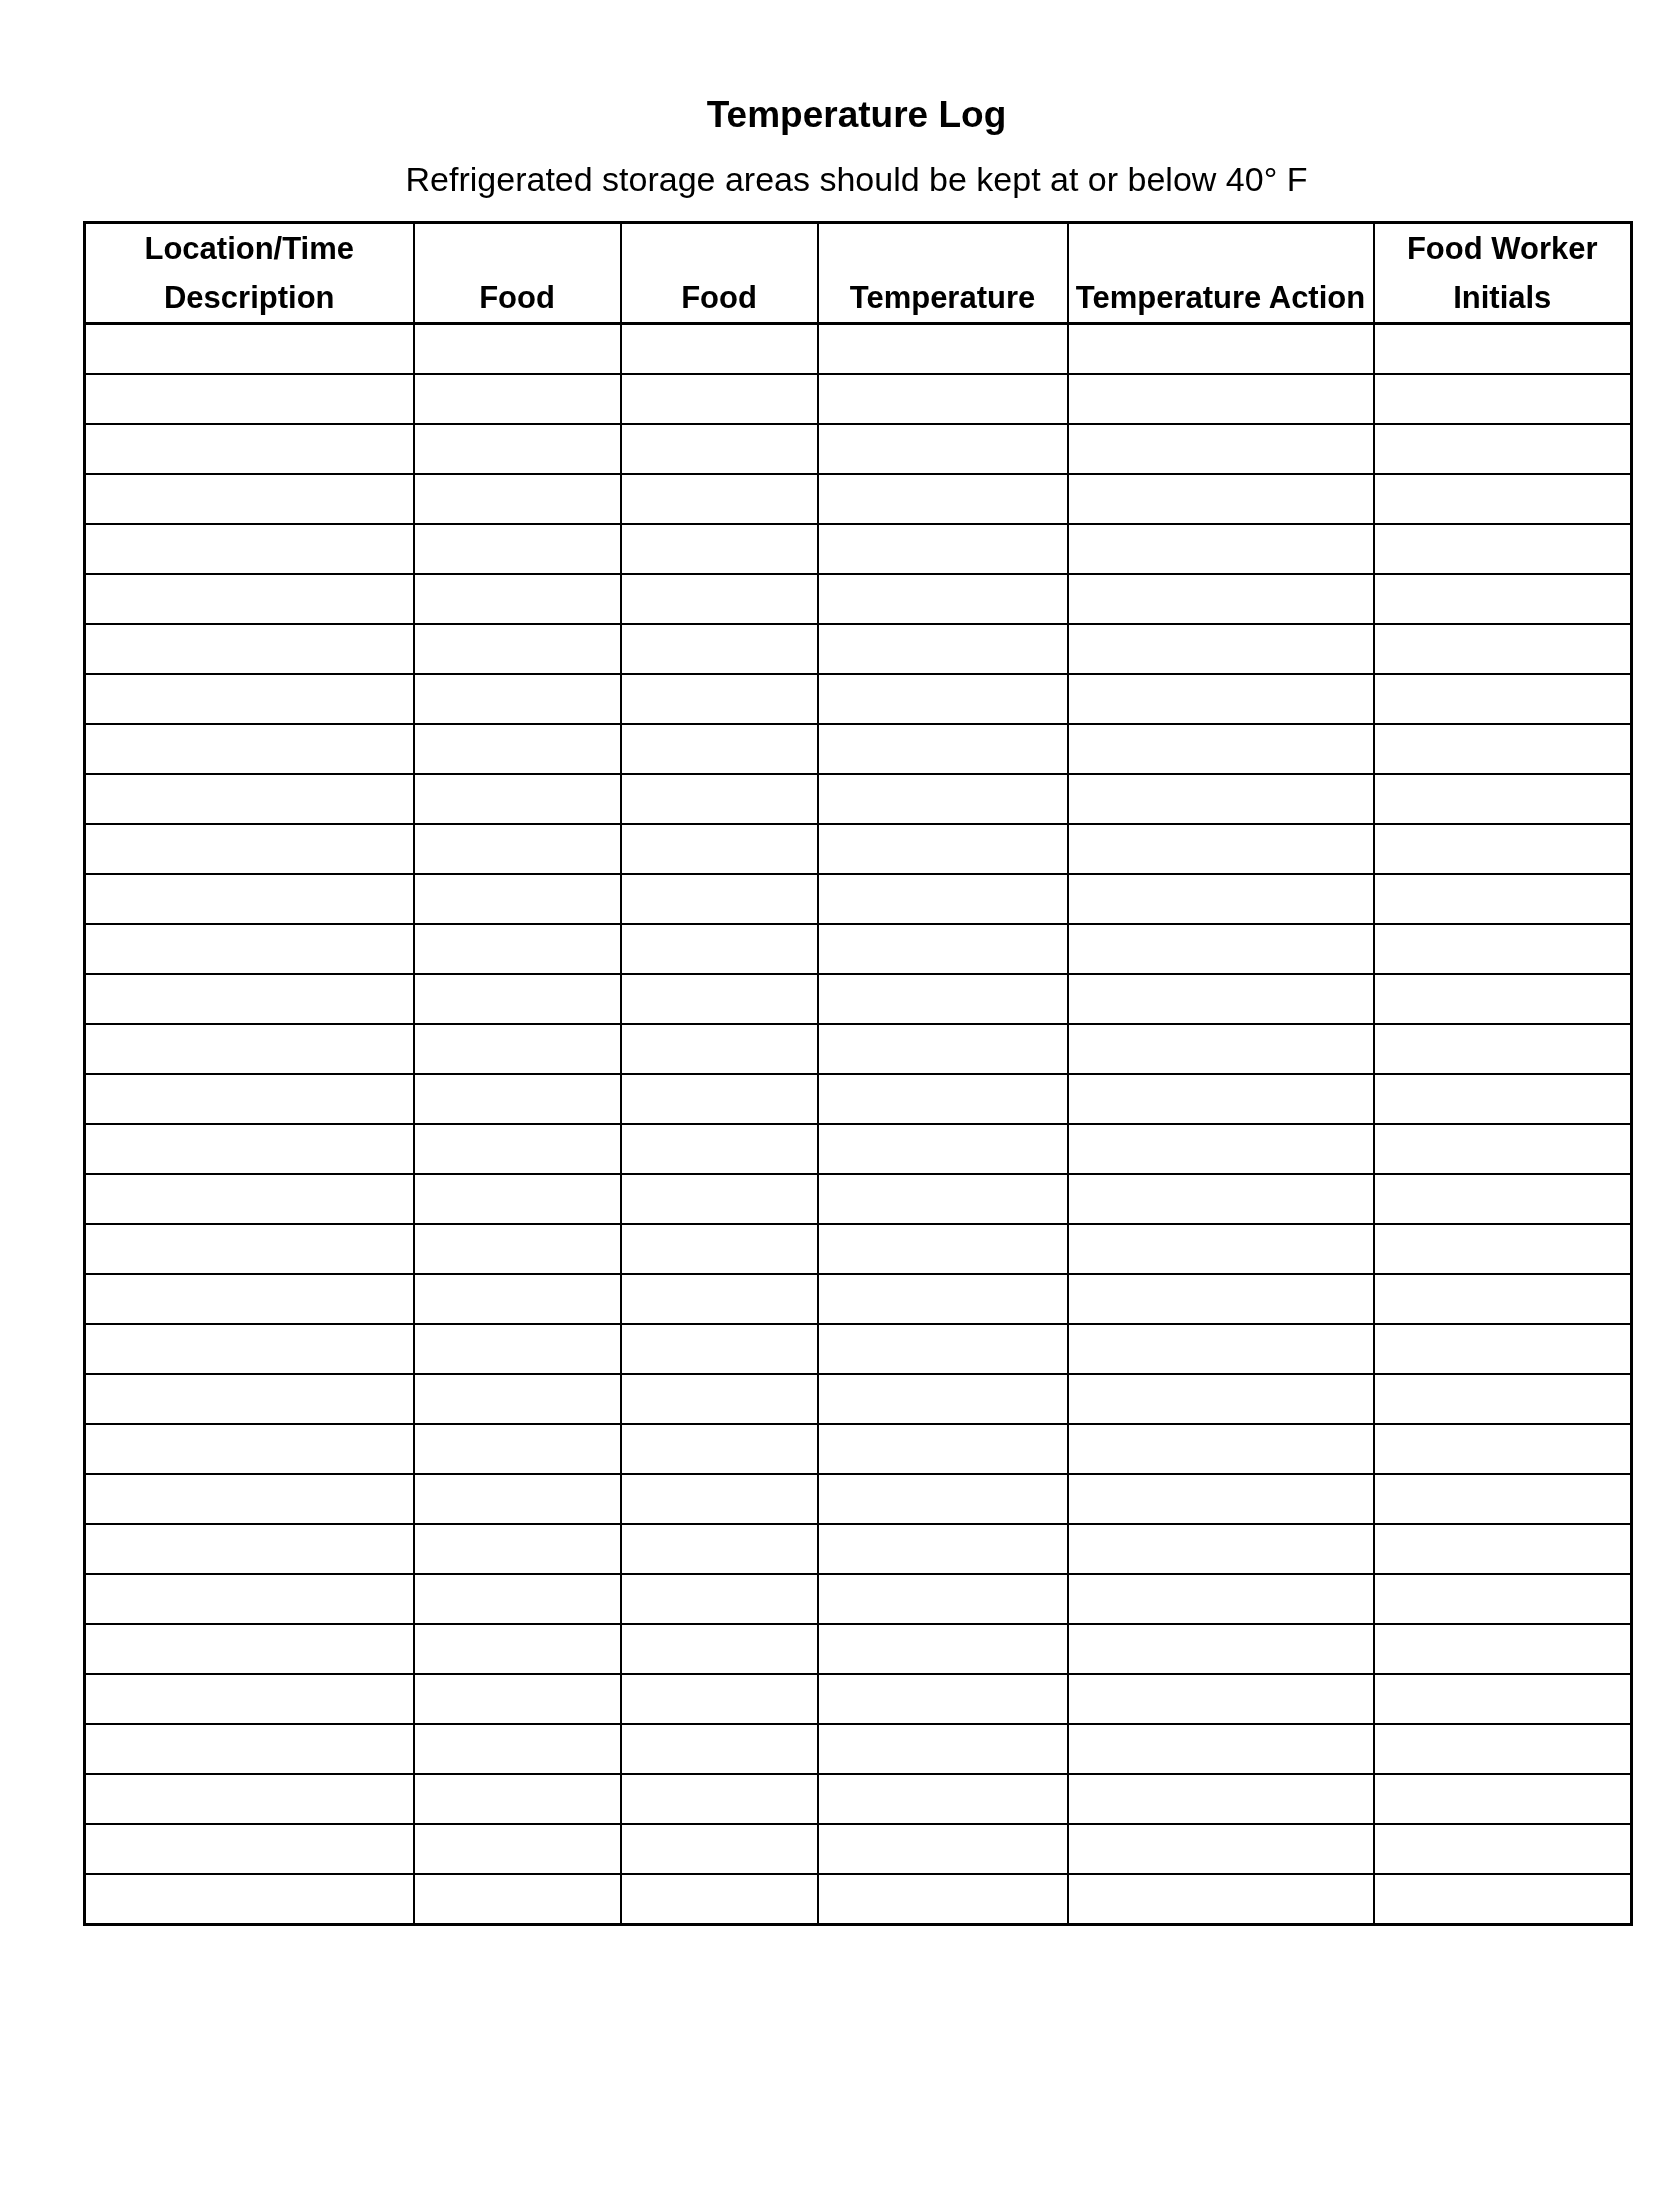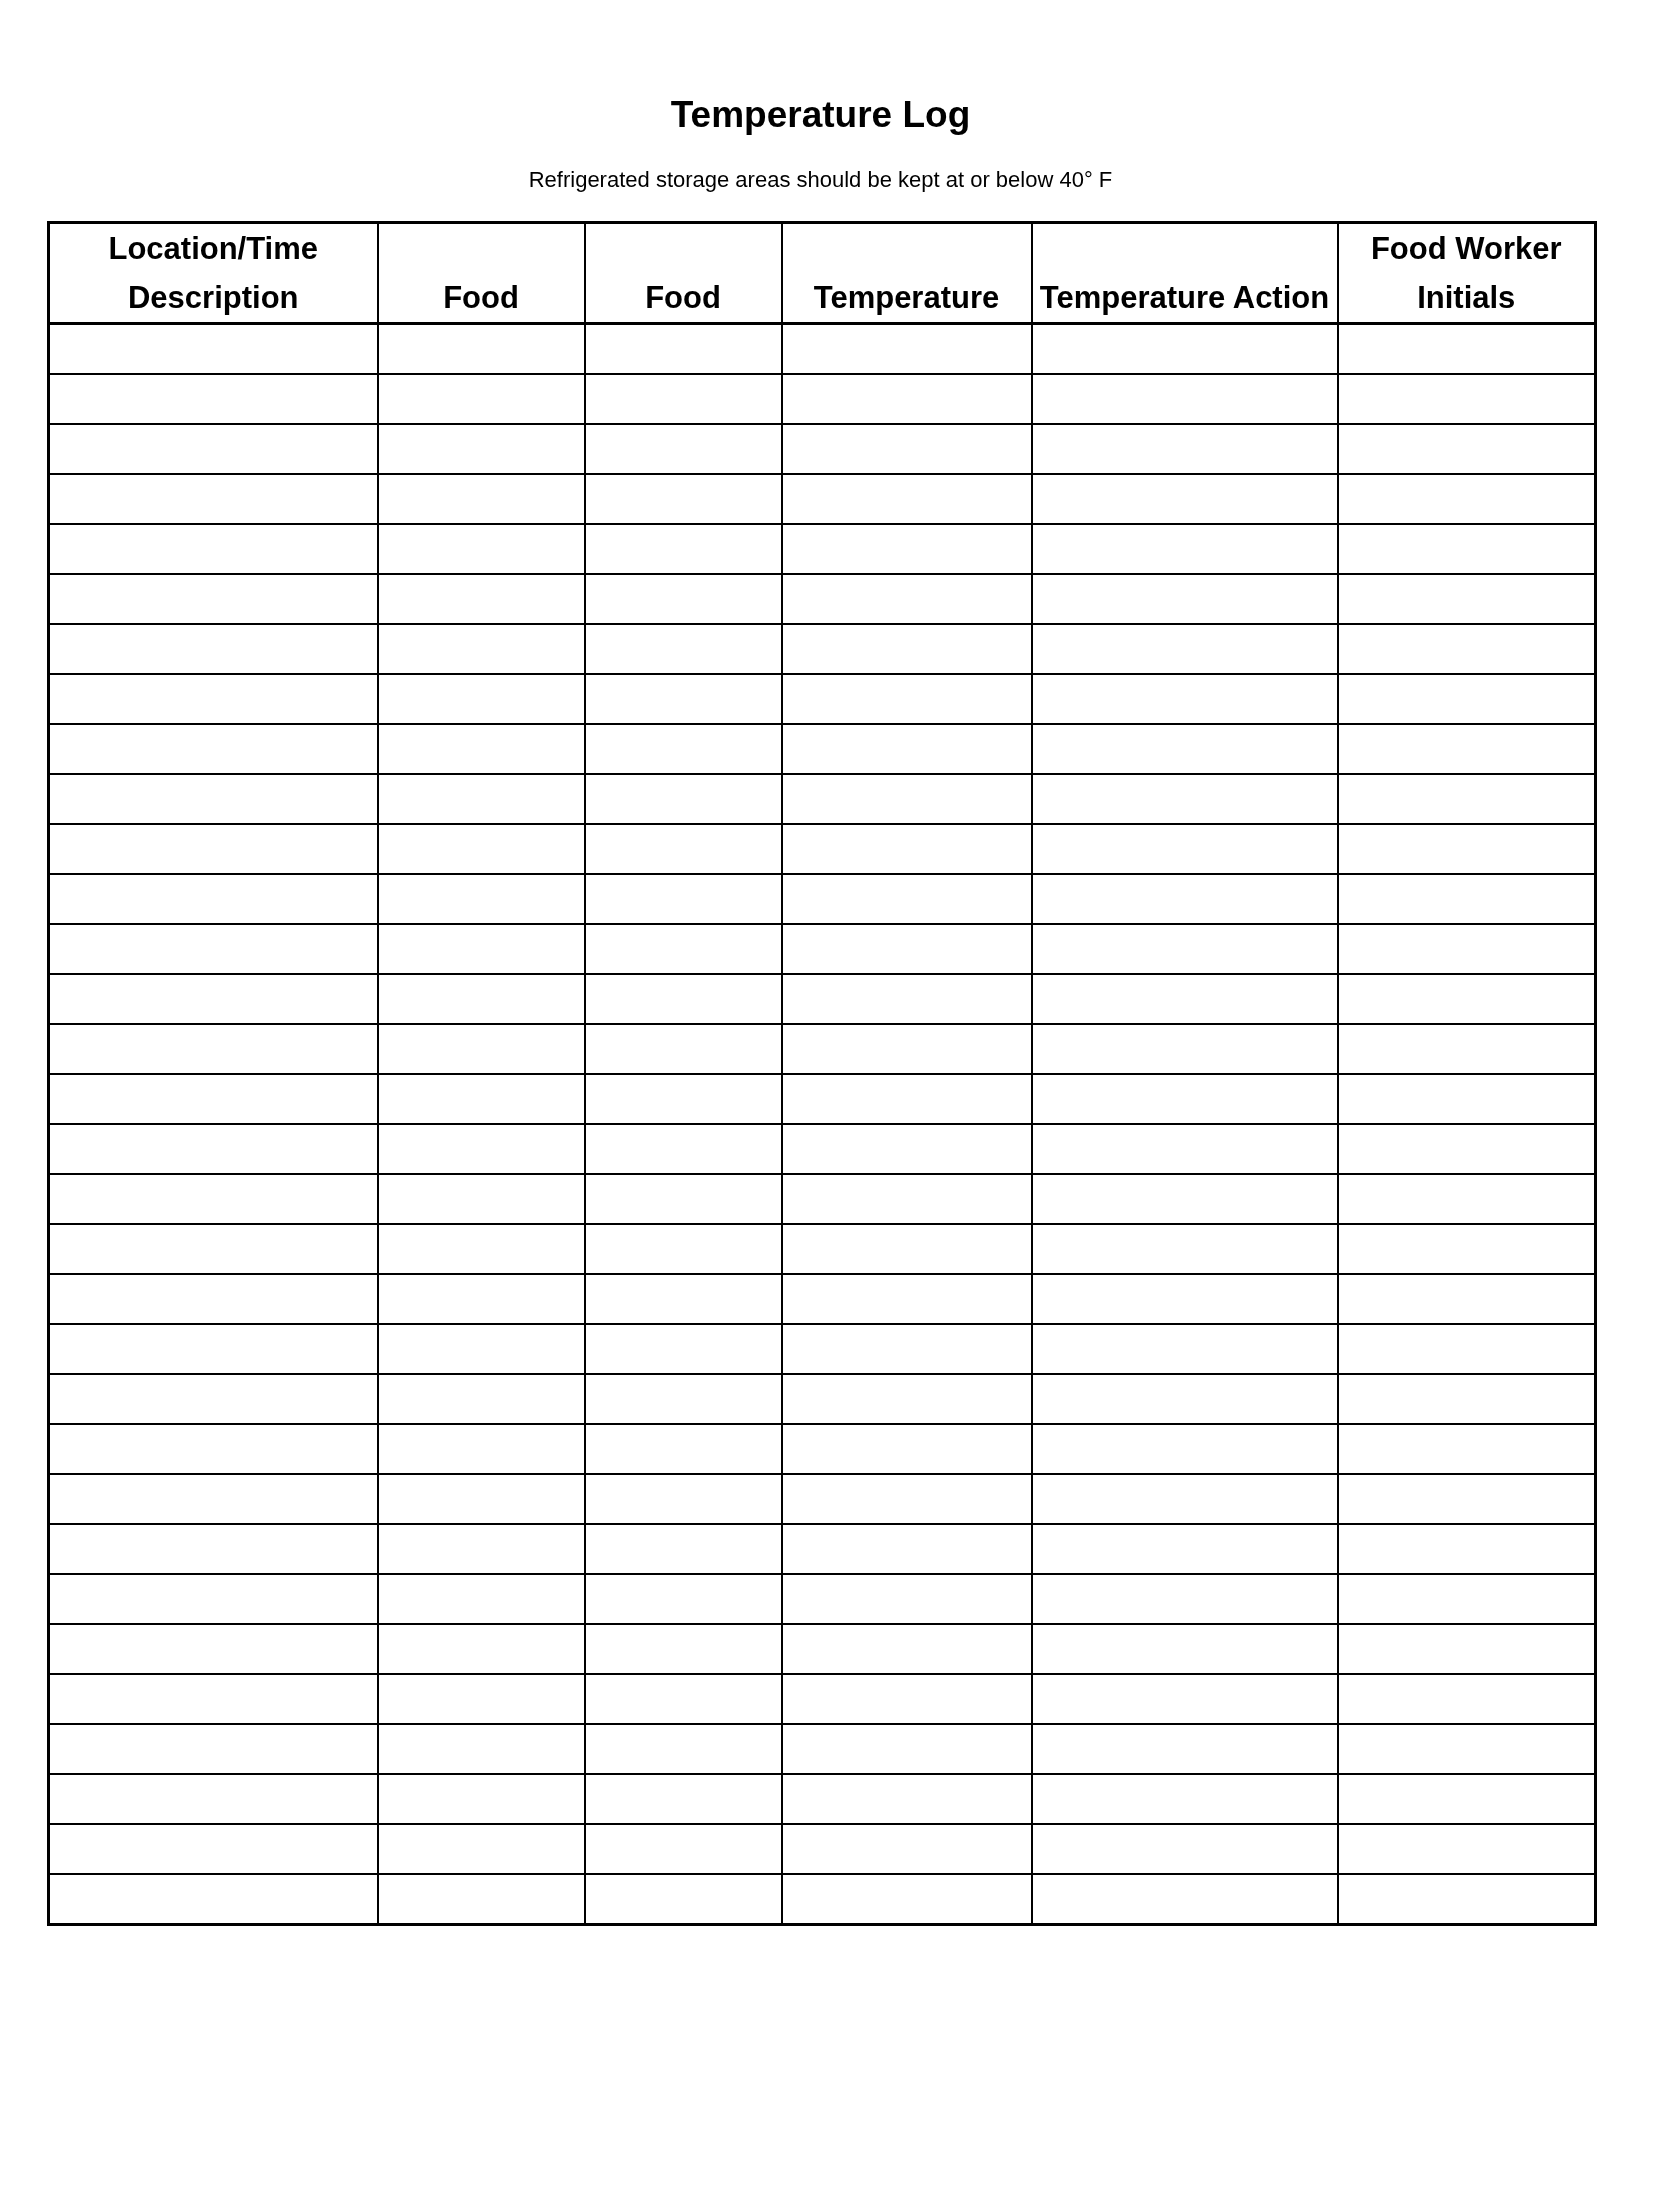--- a/index.html
+++ b/index.html
@@ -10,34 +10,34 @@
   .sheet {
     width: 1676px;
     height: 2192px;
     background: #ffffff;
     color: #000000;
     font-family: "Liberation Sans", sans-serif;
     overflow: hidden;
   }
   .content {
     width: 1547px;
-    margin-left: 47px;
+    margin-left: 83px;
   }
   .doc-title {
     margin: 0;
     padding-top: 91px;
     font-size: 37px;
     line-height: 48px;
     font-weight: 700;
     text-align: center;
     letter-spacing: 0px;
   }
   .subtitle {
     margin: 0;
-    font-size: 22px;
+    font-size: 34px;
     line-height: 51px;
     font-weight: 400;
     text-align: center;
   }
   .subtitle.first {
     margin-top: 15.4px;
   }
   table.log {
     border-collapse: collapse;
     table-layout: fixed;

